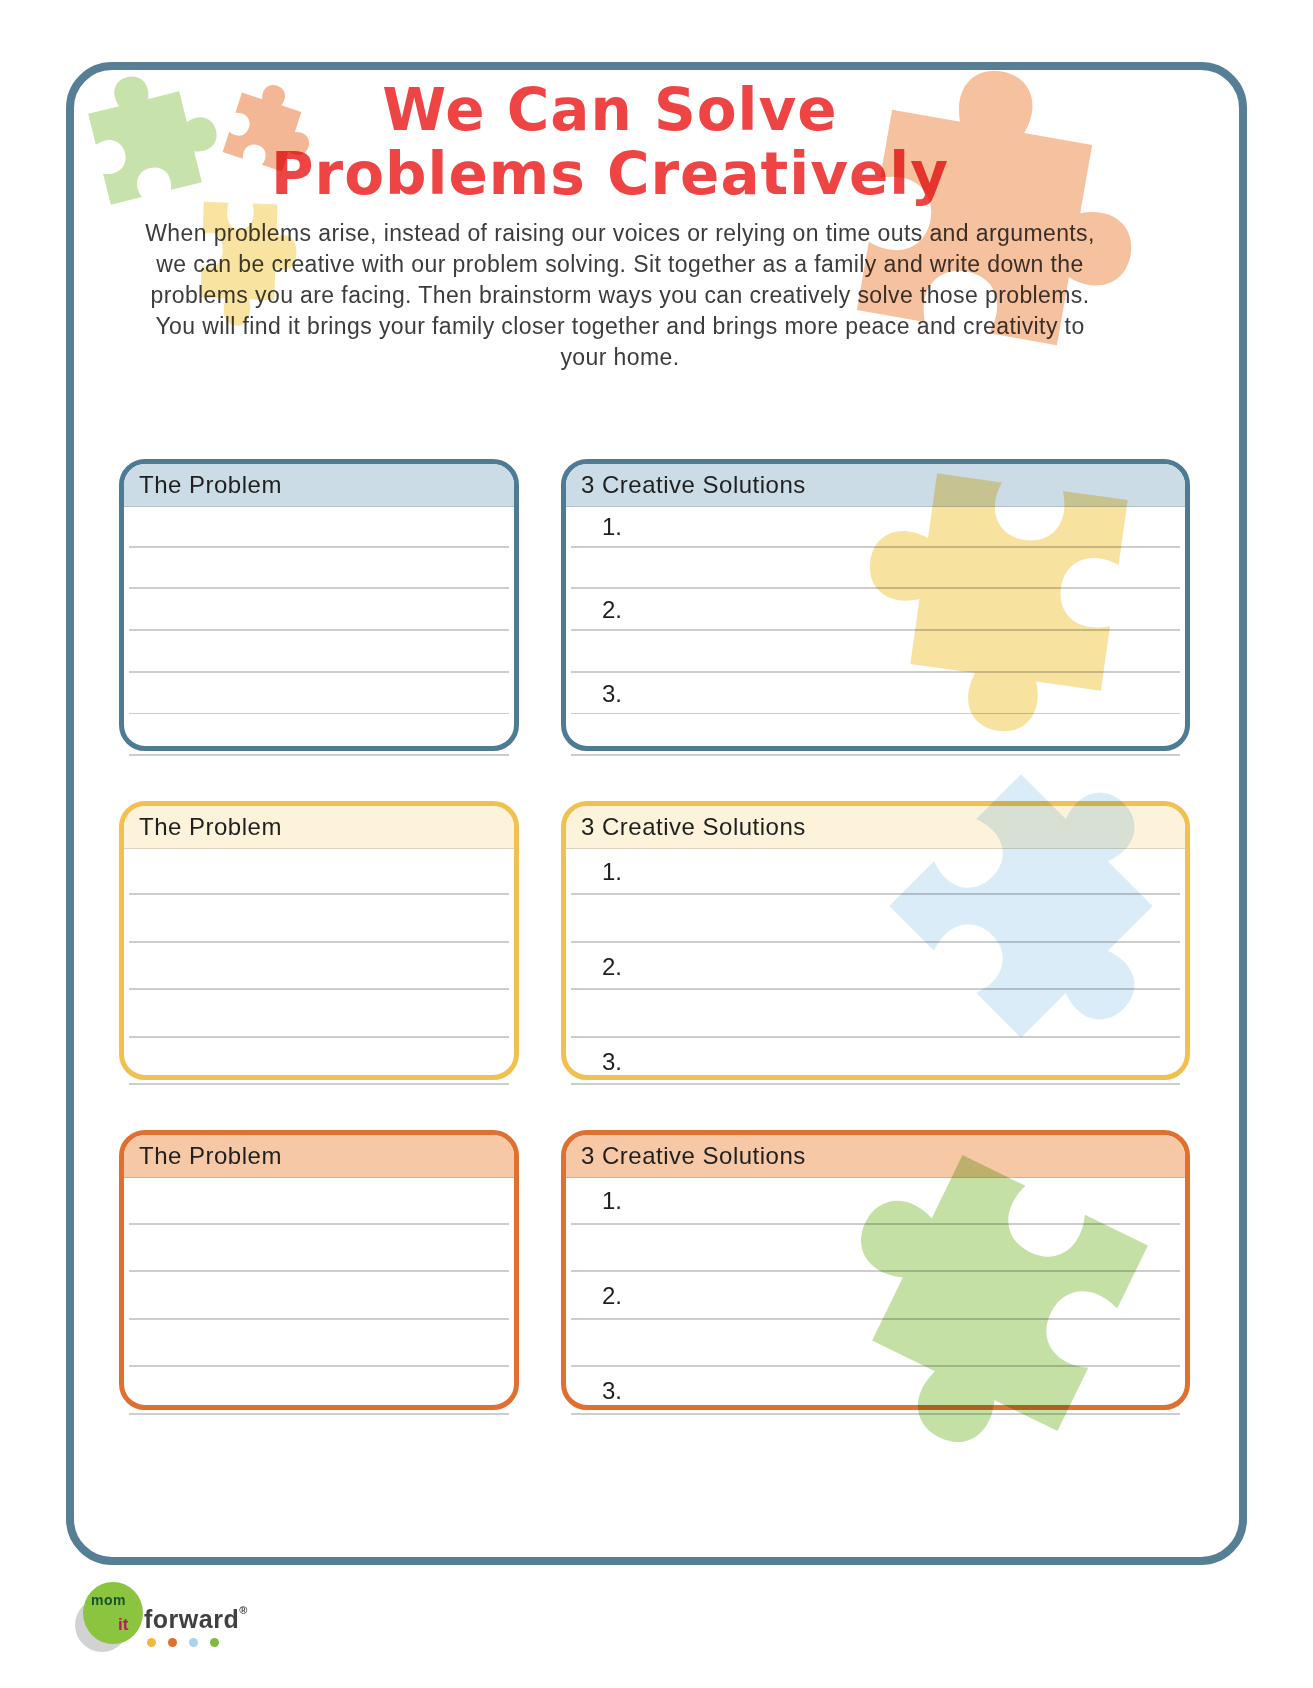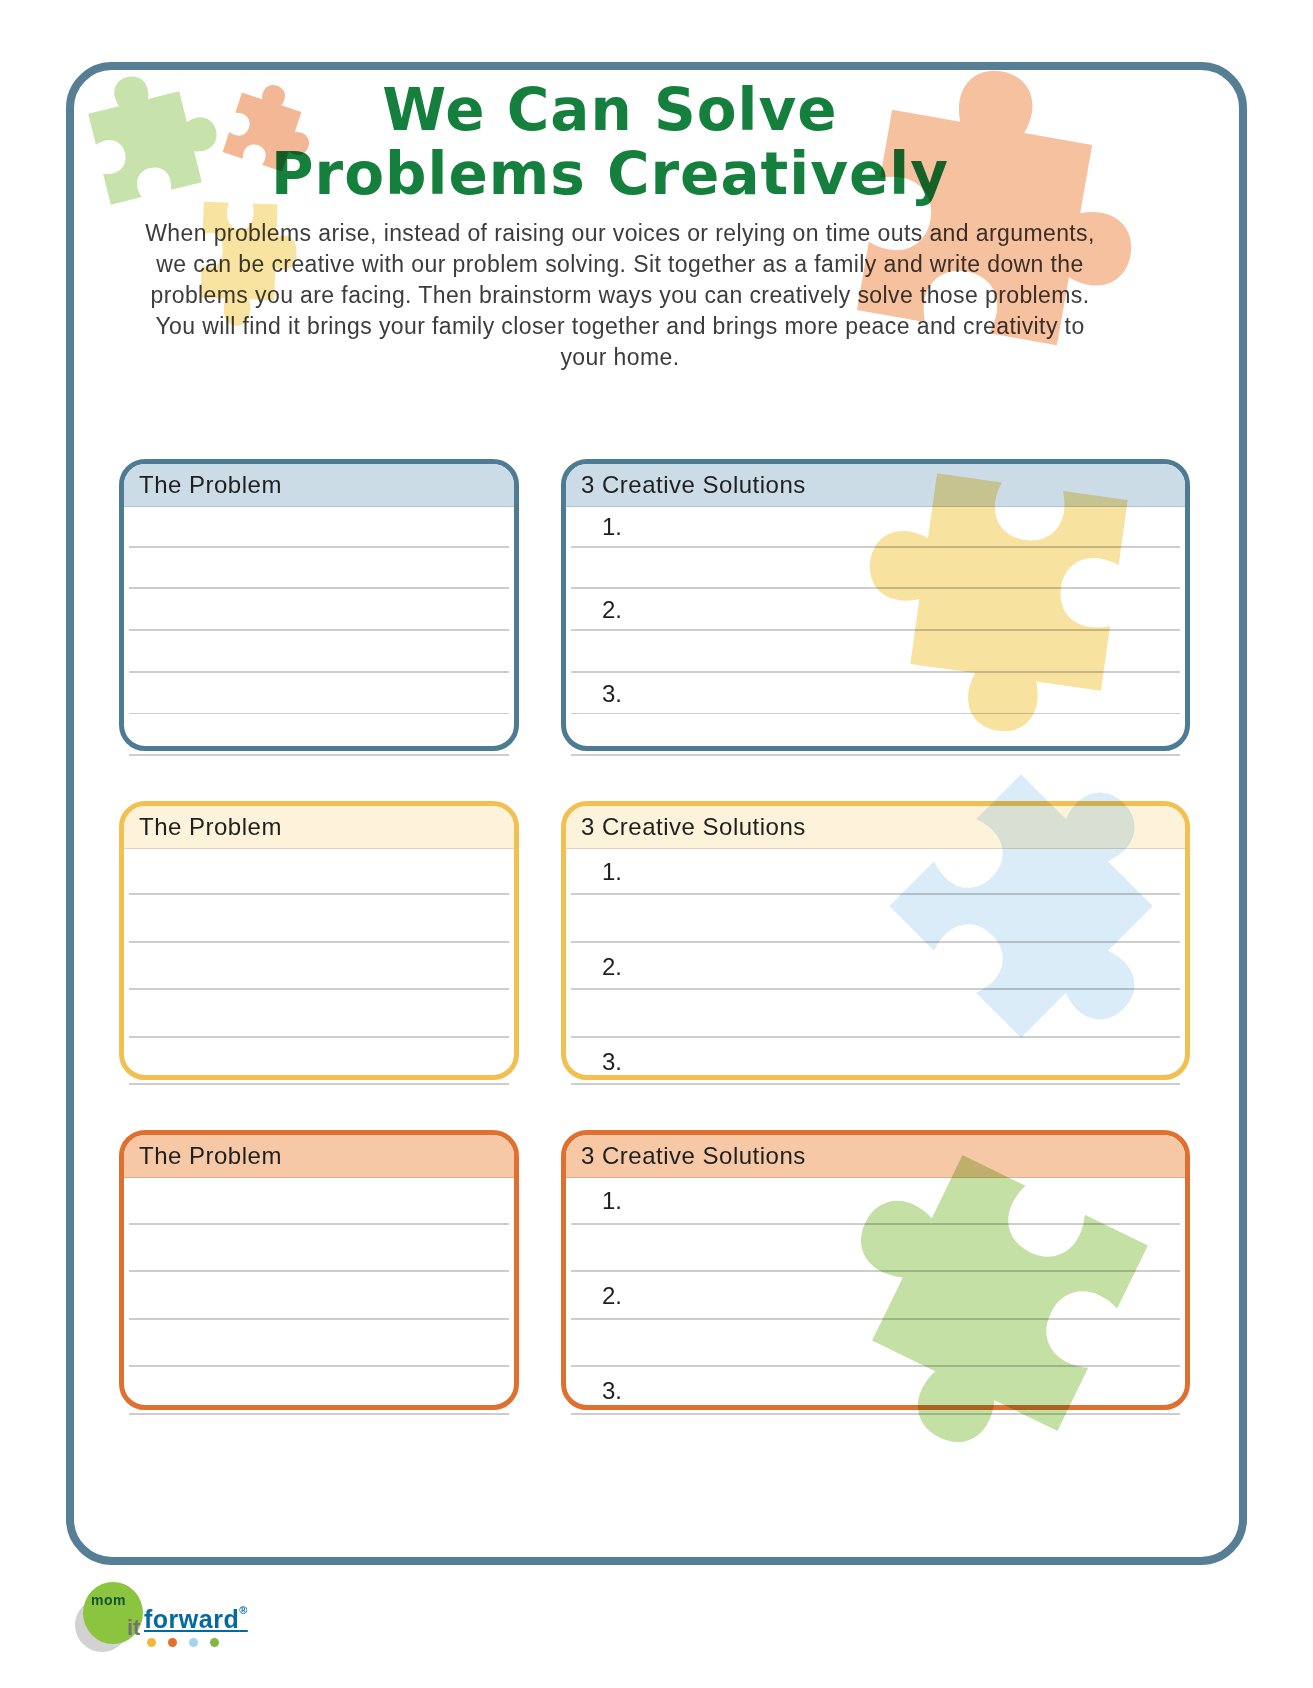--- a/index.html
+++ b/index.html
@@ -3,21 +3,21 @@
 <meta charset="utf-8">
 <style>
   html,body{margin:0;padding:0;background:#ffffff;}
   .page{position:relative;width:1313px;height:1688px;background:#ffffff;overflow:hidden;
         font-family:"Liberation Sans",sans-serif;color:#2e2e2e;}
   .frame{position:absolute;left:66px;top:62px;width:1181px;height:1503px;
          border:8px solid #567e95;border-radius:46px;box-sizing:border-box;}
 
   
   .title{position:absolute;left:130px;top:78px;width:960px;text-align:center;
-         font-family:"DejaVu Sans",sans-serif;font-weight:bold;color:#15803d;
+         font-family:"DejaVu Sans",sans-serif;font-weight:bold;color:#ef4444;
          font-size:58px;line-height:64px;letter-spacing:1px;z-index:3;}
   .intro{position:absolute;left:145px;top:218px;width:950px;text-align:center;
          font-size:23px;line-height:31px;letter-spacing:0.4px;color:#3c3c3c;z-index:3;}
 
   
   .box{position:absolute;box-sizing:border-box;background:#ffffff;border-radius:26px;z-index:2;}
   .box-header{height:42px;line-height:42px;padding-left:15px;font-size:24px;letter-spacing:0.5px;
               color:#1f1f1f;border-radius:21px 21px 0 0;border-bottom:1px solid rgba(0,0,0,0.12);}
   .lines{position:absolute;left:5px;right:5px;top:42px;
          background-image:repeating-linear-gradient(to bottom,
@@ -62,22 +62,22 @@
   .pz{position:absolute;mix-blend-mode:multiply;z-index:4;pointer-events:none;}
   .pz svg{display:block;overflow:visible;}
 
   
   .site{position:absolute;left:0;right:0;top:1603px;text-align:center;z-index:3;
         font-size:27px;font-weight:bold;letter-spacing:2px;color:#231f20;}
   .logo{position:absolute;left:75px;top:1578px;width:200px;height:85px;z-index:3;}
   .logo-shadow{position:absolute;left:0px;top:20px;width:54px;height:54px;border-radius:50%;background:#d2d2d2;}
   .logo-circle{position:absolute;left:8px;top:4px;width:60px;height:62px;border-radius:50%;background:#8bc53f;}
   .logo-mom{position:absolute;left:16px;top:14px;color:#14532d;font-weight:bold;font-size:14px;letter-spacing:0.5px;}
-  .logo-it{position:absolute;left:52px;top:37px;color:#737373;font-weight:bold;font-size:22px;}
-  .logo-forward{position:absolute;left:69px;top:26px;color:#0369a1;font-weight:bold;font-size:25px;letter-spacing:0.5px;text-decoration:underline;}
+  .logo-it{position:absolute;left:43px;top:37px;color:#be185d;font-weight:bold;font-size:17px;}
+  .logo-forward{position:absolute;left:69px;top:26px;color:#404040;font-weight:bold;font-size:25px;letter-spacing:0.5px;}
   .logo-reg{font-size:11px;vertical-align:14px;}
   .logo-dots{position:absolute;left:72px;top:60px;display:flex;gap:12px;}
   .logo-dots span{width:9px;height:9px;border-radius:50%;display:block;}
 </style>
 </head>
 <body>
 
 <div class="page">
 
   <svg width="0" height="0" style="position:absolute">

